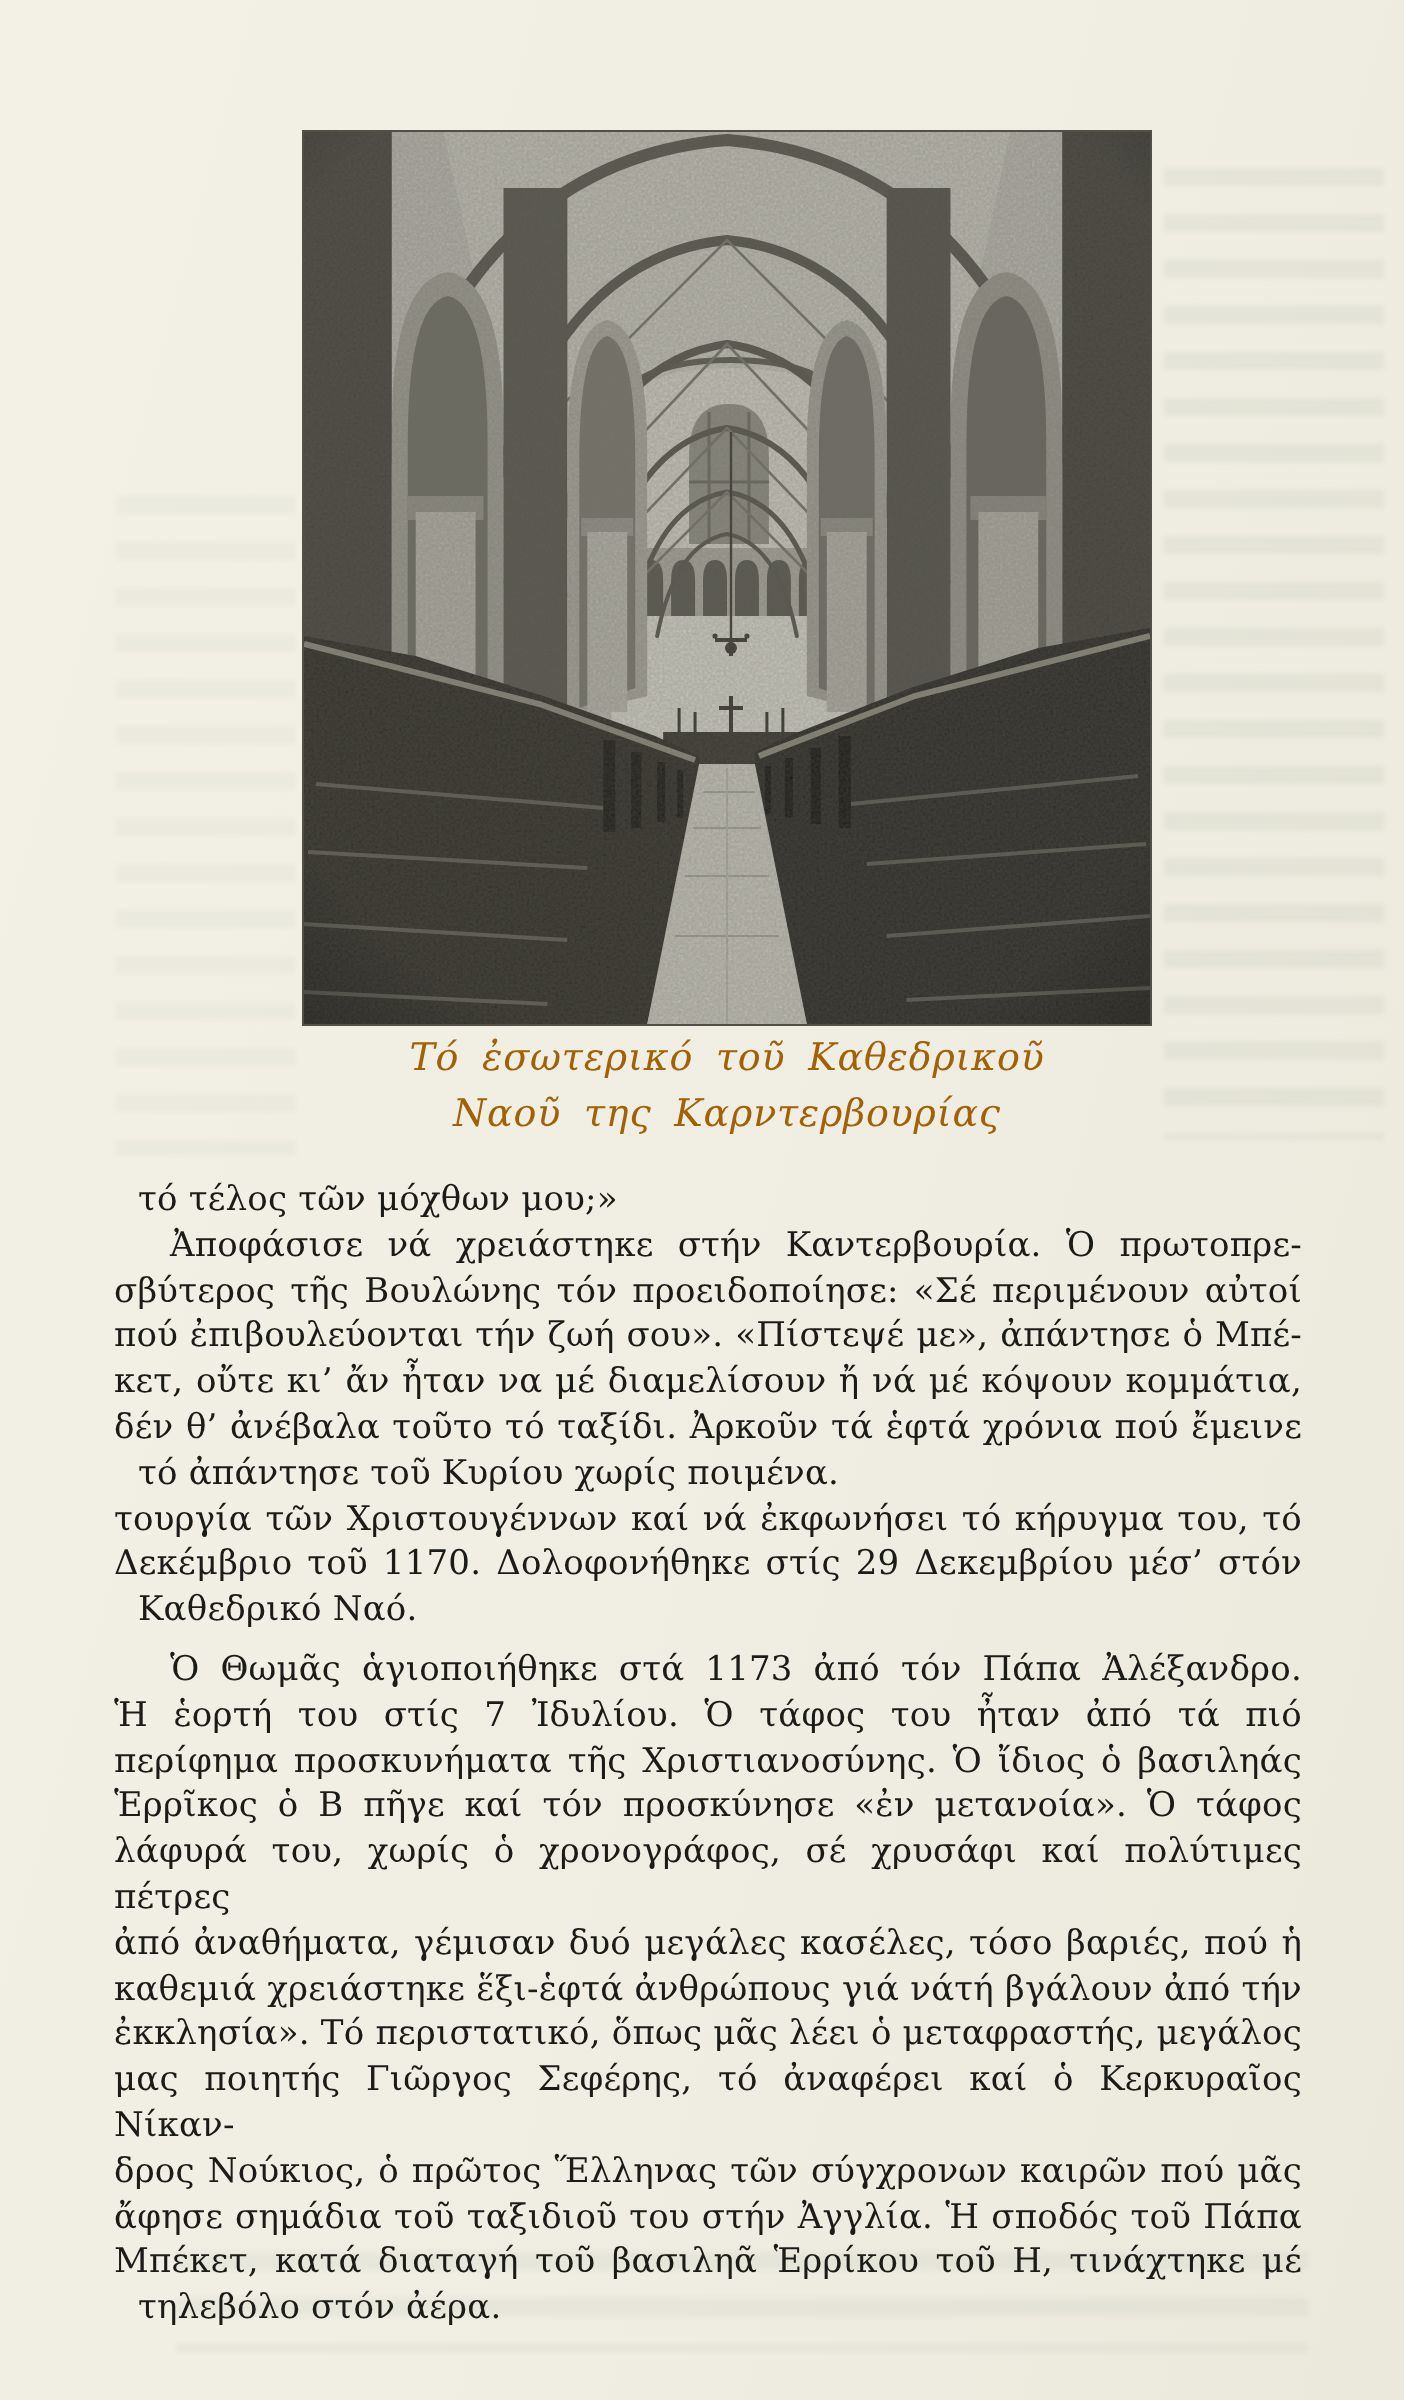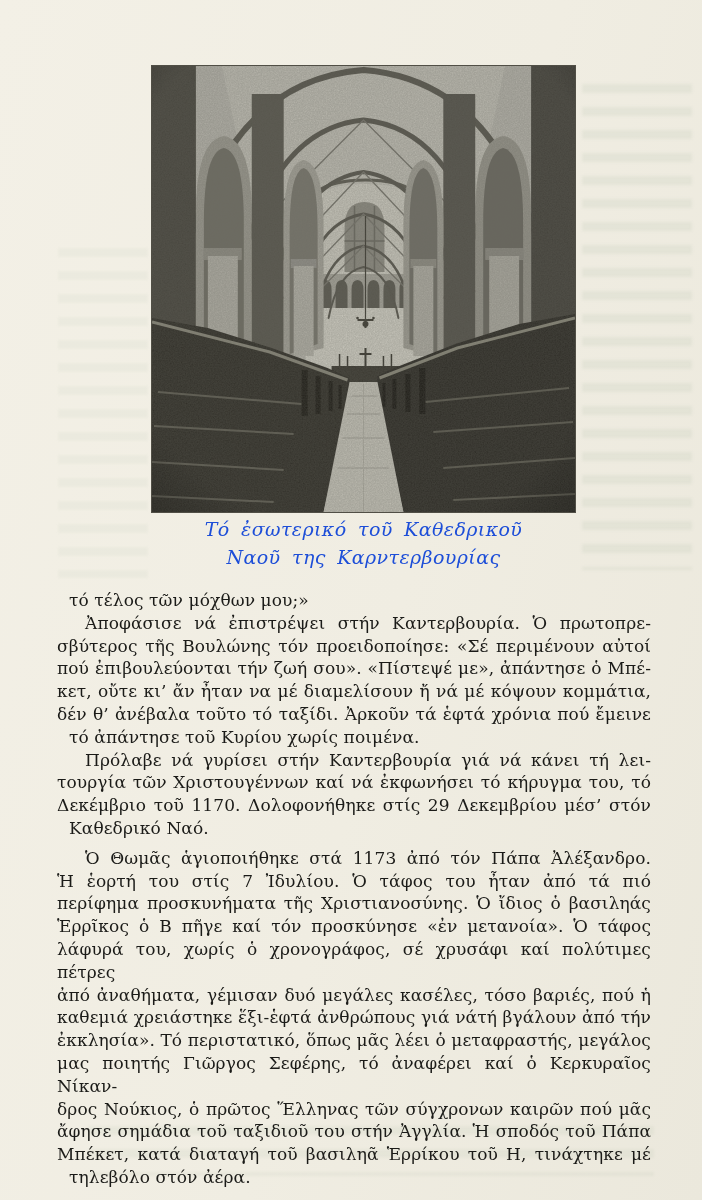--- a/index.html
+++ b/index.html
@@ -20,21 +20,21 @@
 
   .photo{
     position:absolute;left:152px;top:66px;width:423px;height:446px;
     background:#b5b3aa;outline:1px solid #514f46;
   }
   .photo svg{display:block;width:100%;height:100%;}
 
   .caption{
     position:absolute;left:152px;top:515px;width:423px;
     text-align:center;font-style:italic;font-size:19px;line-height:28px;
-    letter-spacing:.4px;word-spacing:5px;color:#1d4ed8;
+    letter-spacing:.4px;word-spacing:5px;color:#a16207;
   }
 
   .textblock{
     position:absolute;left:57px;top:589px;width:594px;
     font-size:17px;line-height:22.8px;letter-spacing:.1px;
   }
   .para{margin:0;}
   .para.gap{margin-top:7px;}
   .jline{text-align:justify;text-align-last:justify;}
   .lastline{text-align:left;margin-left:12px;}
@@ -169,29 +169,28 @@
 <div class="caption">
   <div>Τό ἐσωτερικό τοῦ Καθεδρικοῦ</div>
   <div>Ναοῦ της Καρντερβουρίας</div>
 </div>
 
 <div class="textblock">
   <div class="para">
     <div class="lastline">τό τέλος τῶν μόχθων μου;»</div>
   </div>
   <div class="para">
-    <div class="jline indent">Ἀποφάσισε νά ἐπιστρέψει στήν Καντερβουρία. Ὁ πρωτοπρε-</div>
+    <div class="jline indent">Ἀποφάσισε νά χρειάστηκε στήν Καντερβουρία. Ὁ πρωτοπρε-</div>
     <div class="jline">σβύτερος τῆς Βουλώνης τόν προειδοποίησε: «Σέ περιμένουν αὐτοί</div>
     <div class="jline">πού ἐπιβουλεύονται τήν ζωή σου». «Πίστεψέ με», ἀπάντησε ὁ Μπέ-</div>
     <div class="jline">κετ, οὔτε κι’ ἄν ἦταν να μέ διαμελίσουν ἤ νά μέ κόψουν κομμάτια,</div>
     <div class="jline">δέν θ’ ἀνέβαλα τοῦτο τό ταξίδι. Ἀρκοῦν τά ἑφτά χρόνια πού ἔμεινε</div>
     <div class="lastline">τό ἀπάντησε τοῦ Κυρίου χωρίς ποιμένα.</div>
   </div>
   <div class="para">
-    <div class="jline indent">Πρόλαβε νά γυρίσει στήν Καντερβουρία γιά νά κάνει τή λει-</div>
     <div class="jline">τουργία τῶν Χριστουγέννων καί νά ἐκφωνήσει τό κήρυγμα του, τό</div>
     <div class="jline">Δεκέμβριο τοῦ 1170. Δολοφονήθηκε στίς 29 Δεκεμβρίου μέσ’ στόν</div>
     <div class="lastline">Καθεδρικό Ναό.</div>
   </div>
   <div class="para gap">
     <div class="jline indent">Ὁ Θωμᾶς ἁγιοποιήθηκε στά 1173 ἀπό τόν Πάπα Ἀλέξανδρο.</div>
     <div class="jline">Ἡ ἑορτή του στίς 7 Ἰδυλίου. Ὁ τάφος του ἦταν ἀπό τά πιό</div>
     <div class="jline">περίφημα προσκυνήματα τῆς Χριστιανοσύνης. Ὁ ἴδιος ὁ βασιληάς</div>
     <div class="jline">Ἑρρῖκος ὁ Β πῆγε καί τόν προσκύνησε «ἐν μετανοία». Ὁ τάφος</div>
     <div class="jline">λάφυρά του, χωρίς ὁ χρονογράφος, σέ χρυσάφι καί πολύτιμες πέτρες</div>

